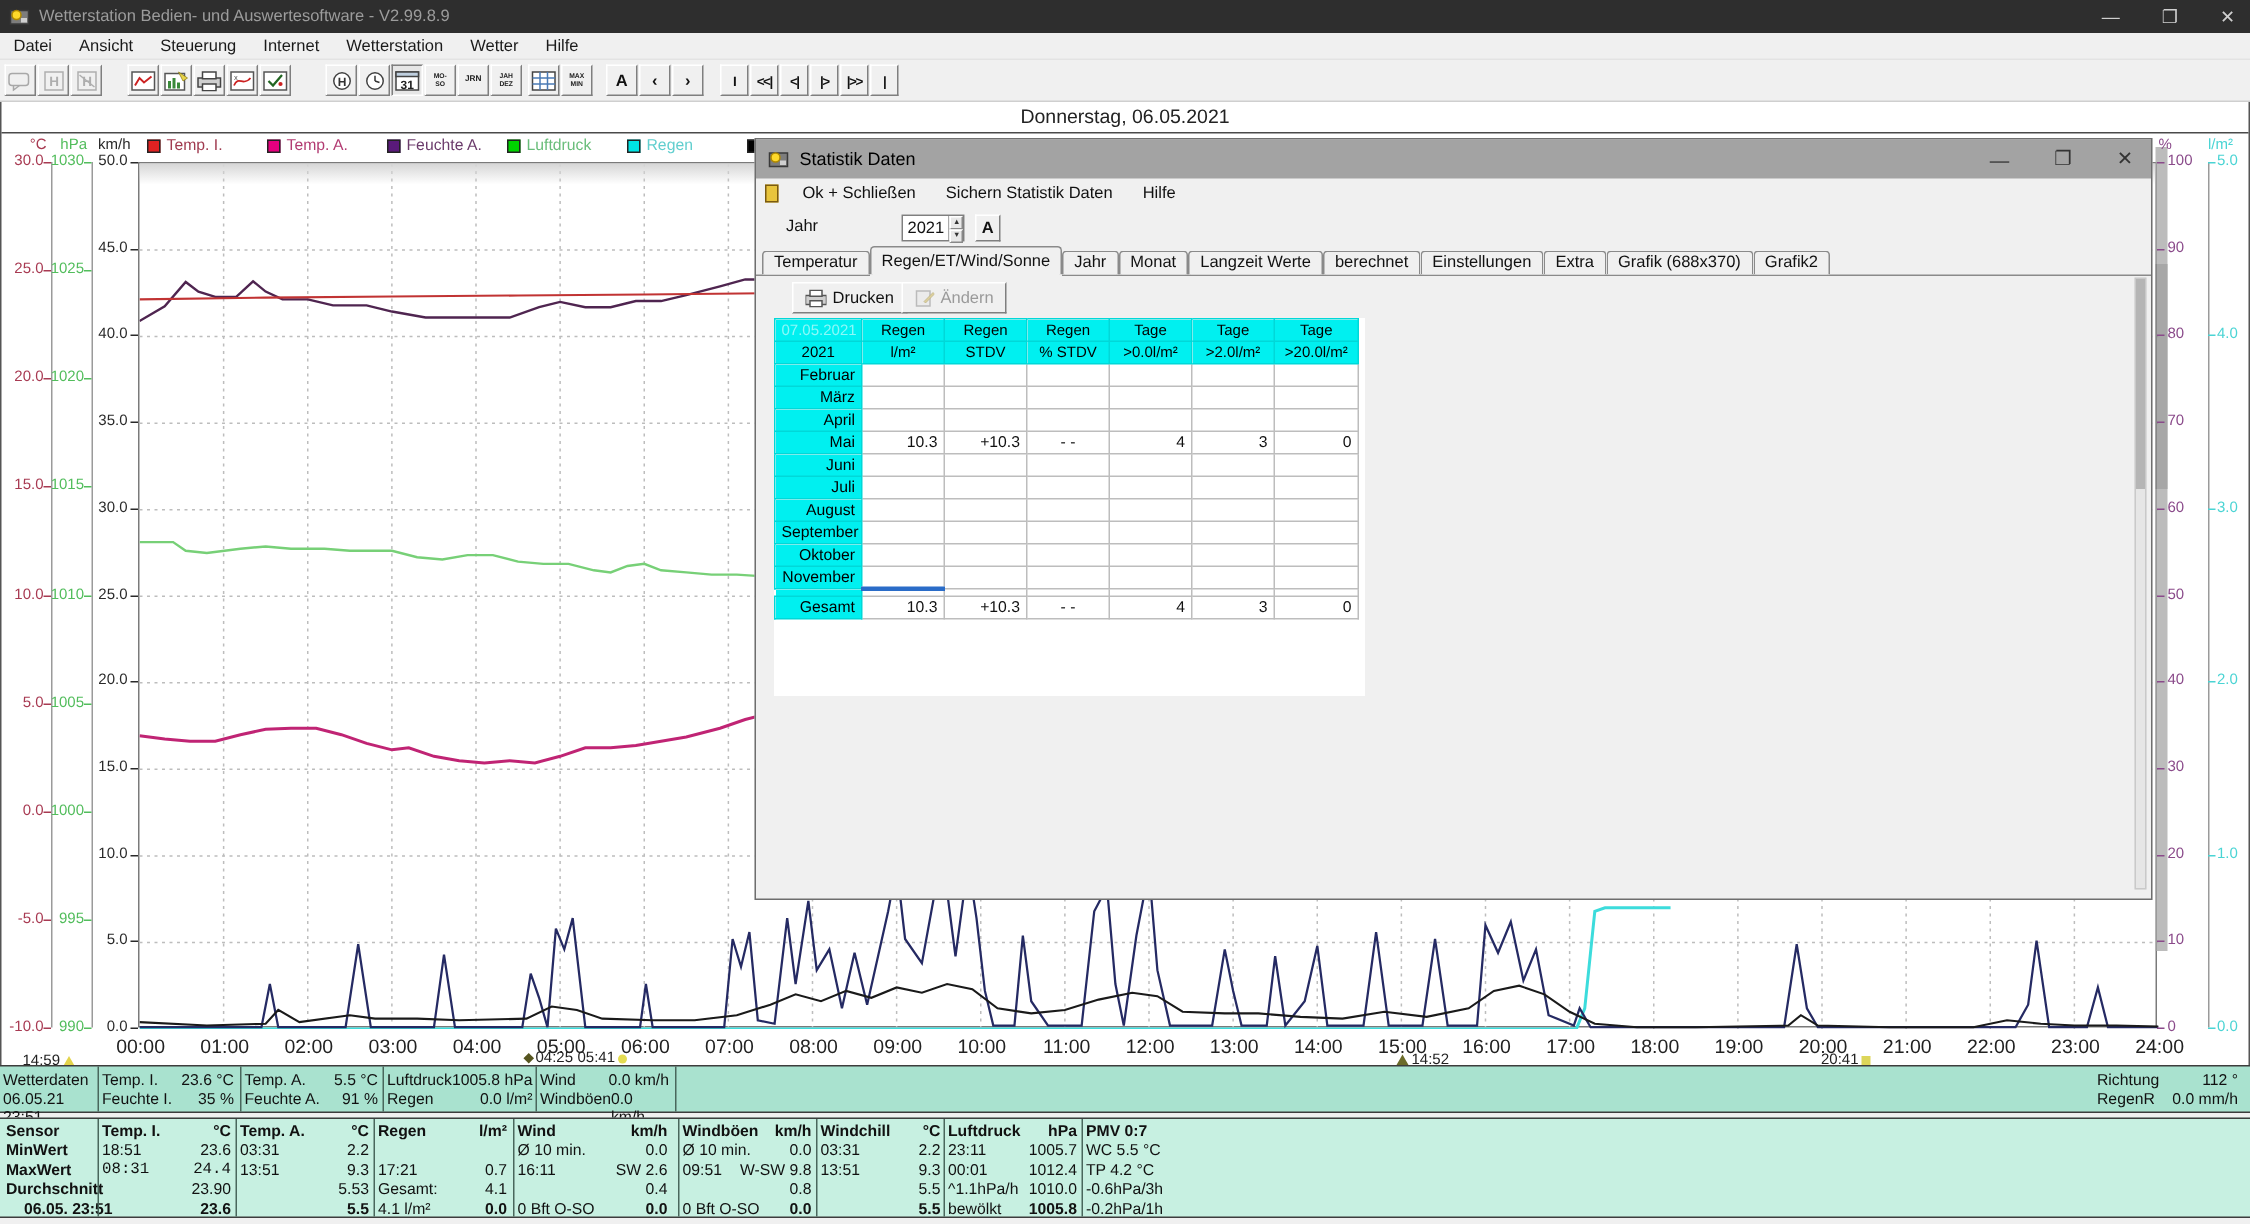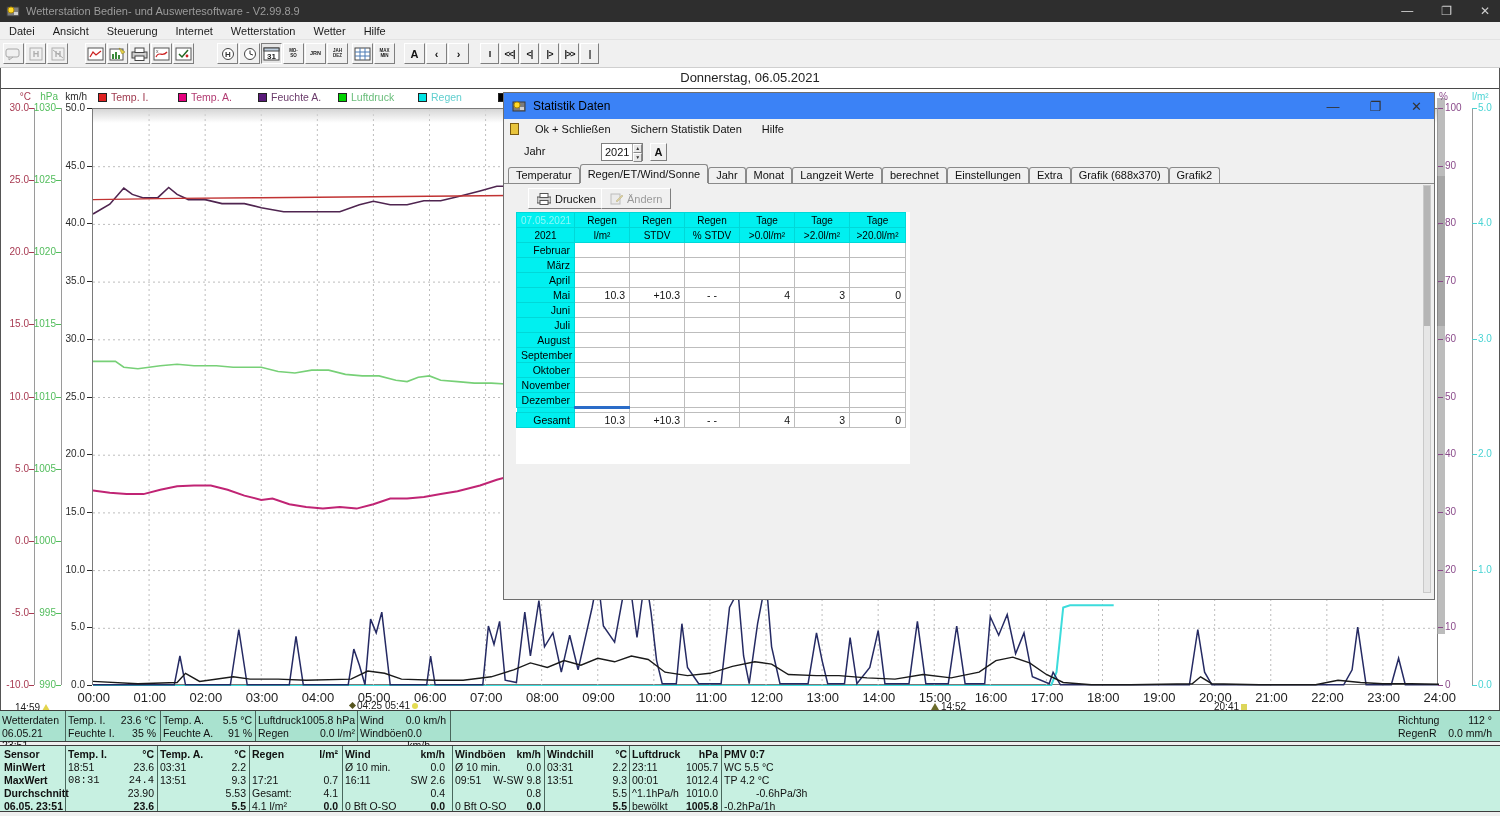--- a/index.html
+++ b/index.html
@@ -54,21 +54,21 @@
 .strip1{position:absolute;left:0;top:710px;width:1500px;height:32px;background:#a9e2cf;border-top:1px solid #3d3d3d;border-bottom:1px solid #3d3d3d}
 .strip2{position:absolute;left:0;top:745px;width:1500px;height:67px;background:#c7f0e1;border-top:1px solid #3d3d3d;border-bottom:1px solid #3d3d3d}
 .sgroup{position:absolute;top:0;height:100%;font-size:10.5px}
 .srow{position:absolute;left:0;width:100%;display:flex;justify-content:space-between;line-height:12px}
 .ssep{position:absolute;top:0;width:1px;height:100%;background:#49675c}
 .b{font-weight:700}
 
 
 .dialog{position:absolute;left:503px;top:92px;width:932px;height:508px;background:#f0f0f0;
   border:1px solid #6e6e6e;z-index:50;font-size:11px}
-.dlg-titlebar{position:absolute;left:0;top:0;width:100%;height:26px;background:#3b82f6;display:flex;align-items:center;padding-left:8px;color:#000;font-size:12px}
+.dlg-titlebar{position:absolute;left:0;top:0;width:100%;height:26px;background:#a3a3a3;display:flex;align-items:center;padding-left:8px;color:#000;font-size:12px}
 .dlg-titlebar .ticon{margin-right:7px;display:inline-flex}
 .dlg-controls{position:absolute;right:12px;top:0;height:26px;display:flex;align-items:center;gap:30px;color:#333;font-size:13px}
 .dlg-menu{position:absolute;left:0;top:26px;width:100%;height:20px;display:flex;align-items:center;padding-left:6px}
 .dlg-menu .door{width:9px;height:12px;background:#e8c43c;border:1px solid #7a5a10;margin-right:6px}
 .dlg-menu .dmitem{padding:2px 10px;color:#111}
 .dlg-jahr{position:absolute;left:0;top:48px;width:100%;height:22px}
 .dlg-jahr .jlabel{position:absolute;left:20px;top:4px}
 .spin{position:absolute;left:97px;top:2px;width:42px;height:18px;background:#fff;border:1px solid #7f7f7f;display:flex}
 .spin .val{flex:1;padding:2px 3px;font-size:11px}
 .spin .arrows{width:11px;display:flex;flex-direction:column;border-left:1px solid #aaa}
@@ -565,21 +565,21 @@
         </div>
         <div class="srow b" style="top: 15px;">
           <span>MinWert</span>
         </div>
         <div class="srow b" style="top: 28px;">
           <span>MaxWert</span>
         </div>
         <div class="srow b" style="top: 41px;">
           <span>Durchschnitt</span>
         </div>
-        <div class="srow b" style="top: 54px;">
+        <div class="srow b" style="top: 54px; margin-left: 12px;">
           <span>06.05. 23:51</span>
         </div>
       </div>
       <div class="sgroup" style="left: 68px; width: 86px;">
         <div class="srow b" style="top: 2px;">
           <span>Temp. I.</span>
           <span>°C</span>
         </div>
         <div class="srow" style="top: 15px;">
           <span>18:51</span>
@@ -736,21 +736,21 @@
           <span></span>
         </div>
         <div class="srow" style="top: 15px;">
           <span>WC 5.5 °C</span>
           <span></span>
         </div>
         <div class="srow" style="top: 28px;">
           <span>TP 4.2 °C</span>
           <span></span>
         </div>
-        <div class="srow" style="top: 41px; margin-left: 32px;">
+        <div class="srow" style="top: 41px;">
           <span>-0.6hPa/3h</span>
           <span></span>
         </div>
         <div class="srow " style="top: 54px;">
           <span>-0.2hPa/1h</span>
           <span class="b"></span>
         </div>
       </div>
       <div class="ssep" style="left: 65px;"></div>
       <div class="ssep" style="left: 157px;"></div>
@@ -936,29 +936,20 @@
             </tr>
             <tr>
               <td class="lab">November</td>
               <td class="num"></td>
               <td class="num"></td>
               <td class="num"></td>
               <td class="num"></td>
               <td class="num"></td>
               <td class="num"></td>
             </tr>
-            <tr>
-              <td class="lab">Dezember</td>
-              <td class="num"></td>
-              <td class="num"></td>
-              <td class="num"></td>
-              <td class="num"></td>
-              <td class="num"></td>
-              <td class="num"></td>
-            </tr>
             <tr class="sel-row">
               <td class="lab" style="border-color: rgb(0, 216, 216);"></td>
               <td style="border-top: 3px solid rgb(42, 108, 200);"></td>
               <td></td>
               <td></td>
               <td></td>
               <td></td>
               <td></td>
             </tr>
             <tr style="border-top: 1px solid rgb(138, 138, 138);">

